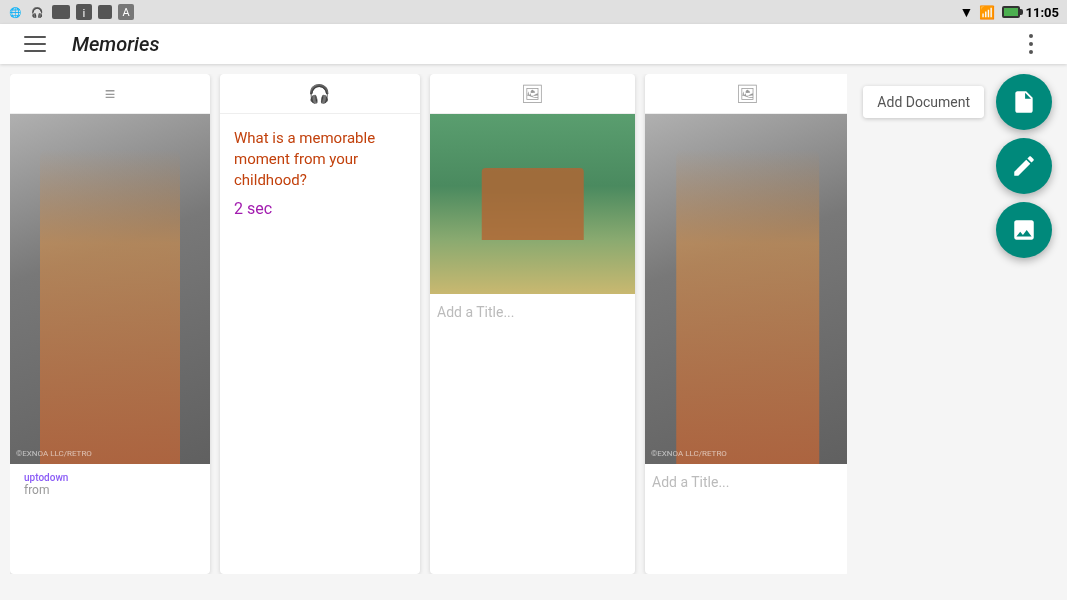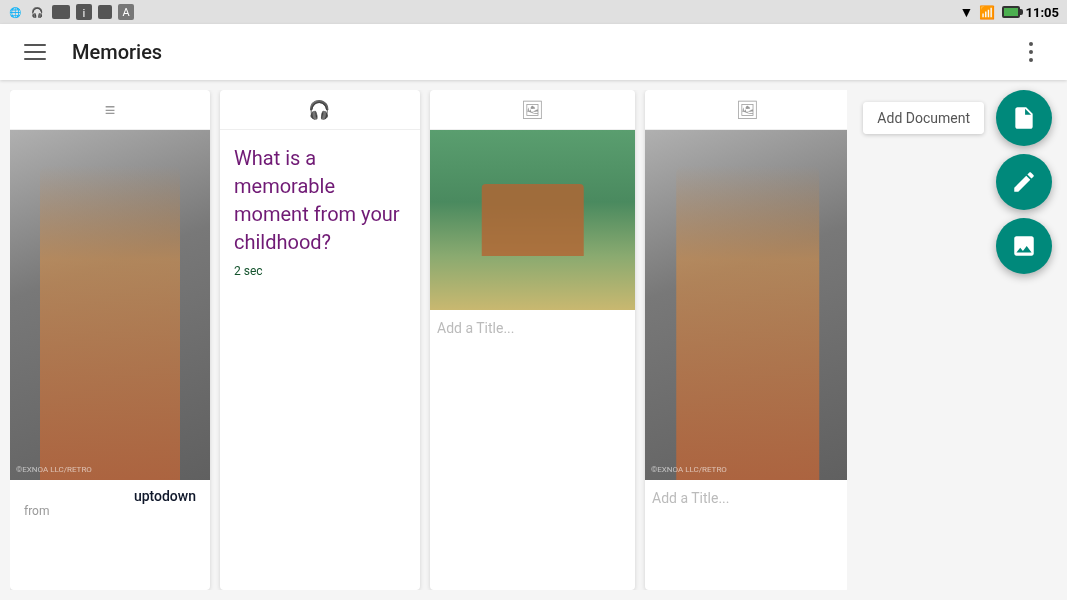--- a/index.html
+++ b/index.html
@@ -51,26 +51,27 @@
     .icon-box-small {
       width: 14px;
       height: 14px;
       background: #555;
       border-radius: 2px;
       display: inline-block;
     }
 
     
     .app-bar {
-      height: 56px;
+      height: 40px;
       background: #ffffff;
       display: flex;
       align-items: center;
       padding: 8px 16px;
       box-shadow: 0 1px 3px rgba(0,0,0,0.15);
+      font-style: italic;
     }
     .hamburger-btn {
       width: 40px;
       height: 40px;
       display: flex;
       flex-direction: column;
       justify-content: center;
       gap: 5px;
       padding: 8px;
       cursor: pointer;
@@ -164,42 +165,41 @@
       width: 100%;
       height: 180px;
       background: #aaa;
       overflow: hidden;
       position: relative;
     }
     .card-text-content {
       padding: 14px;
     }
     .card-question {
-      font-size: 20px;
-      color: #701a75;
+      font-size: 15px;
+      color: #c2410c;
       line-height: 1.4;
       margin-bottom: 8px;
     }
     .card-duration {
-      font-size: 12px;
-      color: #14532d;
+      font-size: 16px;
+      color: #a21caf;
     }
     .card-title-placeholder {
       padding: 10px 7px;
       font-size: 14px;
       color: #bbb;
     }
     .card-footer {
       padding: 8px 14px;
     }
     .card-name {
-      font-size: 14px;
+      font-size: 10px;
       font-weight: 500;
-      color: #0f172a;
-      text-align: right;
+      color: #8b5cf6;
     }
     .card-sub {
       font-size: 12px;
       color: #999;
     }
 
     
     .anime-bg {
       width: 100%;
       height: 100%;

